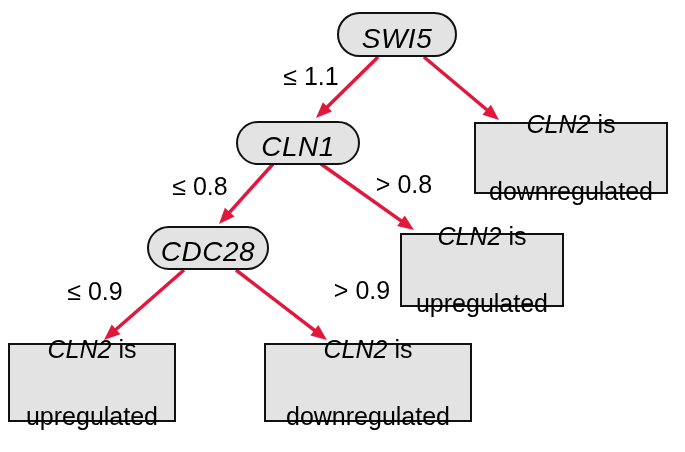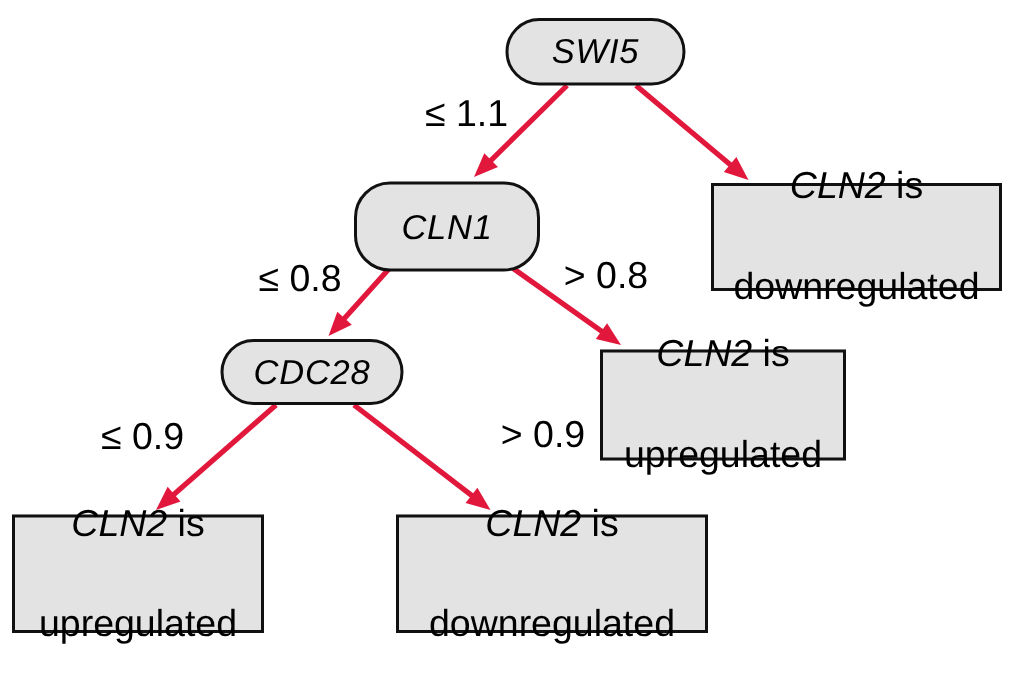--- a/index.html
+++ b/index.html
@@ -29,23 +29,23 @@
   .edge-head {
     fill: var(--arrow, #e1183c);
   }
   .pill {
     position: absolute;
     box-sizing: border-box;
     background: var(--node-fill, #e3e3e3);
     border: 2px solid var(--node-border, #111111);
     border-radius: 24px;
     display: flex;
-    align-items: center;
+    align-items: flex-end;
     justify-content: center;
-    font-size: 23px;
+    font-size: 28px;
     font-style: italic;
     letter-spacing: 0.5px;
   }
   .leaf {
     position: absolute;
     box-sizing: border-box;
     background: var(--node-fill, #e3e3e3);
     border: 2px solid var(--node-border, #111111);
     display: flex;
     flex-direction: column;
@@ -84,21 +84,21 @@
       <polygon points="219,224 224.8720237553526,207.75902290449943 234.53484765656577,216.45556441559125" class="edge-head"></polygon>
       <polygon points="414,230 397.19003014561923,226.04084434572098 404.7137412228538,215.43925146416314" class="edge-head"></polygon>
       <polygon points="104,340 111.76094716416469,324.572177758509 120.32150706645541,334.3556747896984" class="edge-head"></polygon>
       <polygon points="327,340 310.3548962288034,335.3966837555848 318.28113611984935,325.092571897225" class="edge-head"></polygon>
     </svg>
 
   <div class="pill" style="left:337px; top:12px; width:120px; height:45px;">
     <span>SWI5</span>
   </div>
 
-  <div class="pill" style="left:236px; top:121px; width:124px; height:60px;">
+  <div class="pill" style="left:236px; top:121px; width:124px; height:44px;">
     <span>CLN1</span>
   </div>
 
   <div class="pill" style="left:147px; top:226px; width:122px; height:44px;">
     <span>CDC28</span>
   </div>
 
   <div class="edge-label" style="left:311px; top:62px;">≤ 1.1</div>
   <div class="edge-label" style="left:200px; top:172px;">≤ 0.8</div>
   <div class="edge-label" style="left:404px; top:170px;">&gt; 0.8</div>

